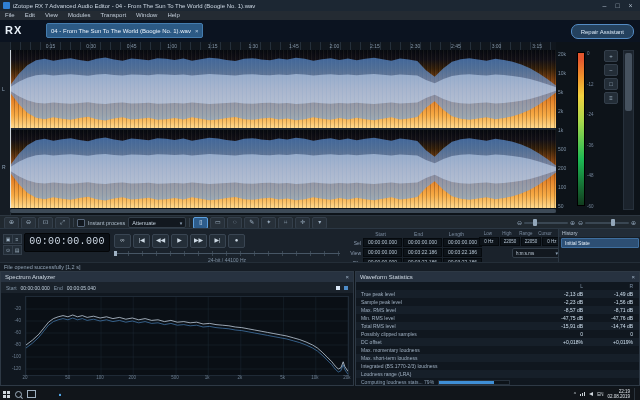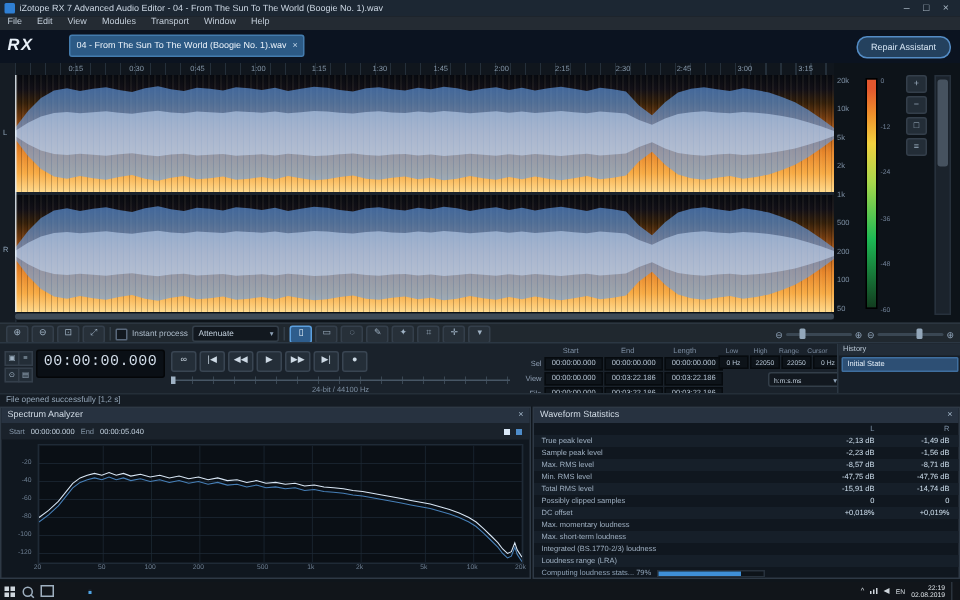--- a/index.html
+++ b/index.html
@@ -8,21 +8,21 @@
   
   .titlebar{position:absolute;left:0;top:0;right:0;height:11px;background:#1c2733;display:flex;align-items:center;padding:0 3px;gap:3px}
   .appico{width:7px;height:7px;background:#2f7fd4;border-radius:1px;flex:none}
   .titletext{flex:1;font-size:6px;color:#cbd6e2;white-space:nowrap;overflow:hidden}
   .wctl{width:13px;text-align:center;font-size:7px;line-height:11px;color:#aab8c6}
   
   .menubar{position:absolute;left:0;top:11px;right:0;height:9px;background:#242b33;display:flex;align-items:center;border-bottom:1px solid #161b21}
   .mi{font-size:6px;color:#c2cdd9;padding:0 5px;line-height:9px}
   
   .header{position:absolute;left:0;top:20px;right:0;height:22px;background:#0b1320}
-  .logo{position:absolute;left:5px;top:4px;font-size:11px;font-weight:bold;font-style:italic;color:#e8f0f8;letter-spacing:1px}
+  .logo{position:absolute;left:5px;top:4px;font-size:11px;font-weight:bold;color:#e8f0f8;letter-spacing:1px}
   .tab{position:absolute;left:46px;top:3px;height:13px;background:#2c5a85;border:1px solid #447cae;border-radius:2px;display:flex;align-items:center;padding:0 4px;gap:4px;max-width:250px}
   .tabtext{font-size:6px;color:#eaf2fa;white-space:nowrap;overflow:hidden}
   .tabclose{font-size:6px;color:#bcd2e6}
   .repair{position:absolute;right:6px;top:4px;height:13px;border-radius:7px;background:#24415e;border:1px solid #548cc5;color:#d8e7f5;font-size:6px;display:flex;align-items:center;padding:0 9px}
   
   .main{position:absolute;left:0;top:42px;right:0;height:173px;background:#0d1319}
   .leftstrip{position:absolute;left:0;top:0;bottom:0;width:10px;background:#151c24;border-right:1px solid #222c36}
   .chletter{position:absolute;left:2px;font-size:5px;color:#8fa3b8}
   .ruler{position:absolute;left:10px;top:0;width:546px;height:8px;border-bottom:1px solid #27313d;background:#10161d;
          background-image:repeating-linear-gradient(90deg,#242f3a 0 1px,transparent 1px 10px)}

